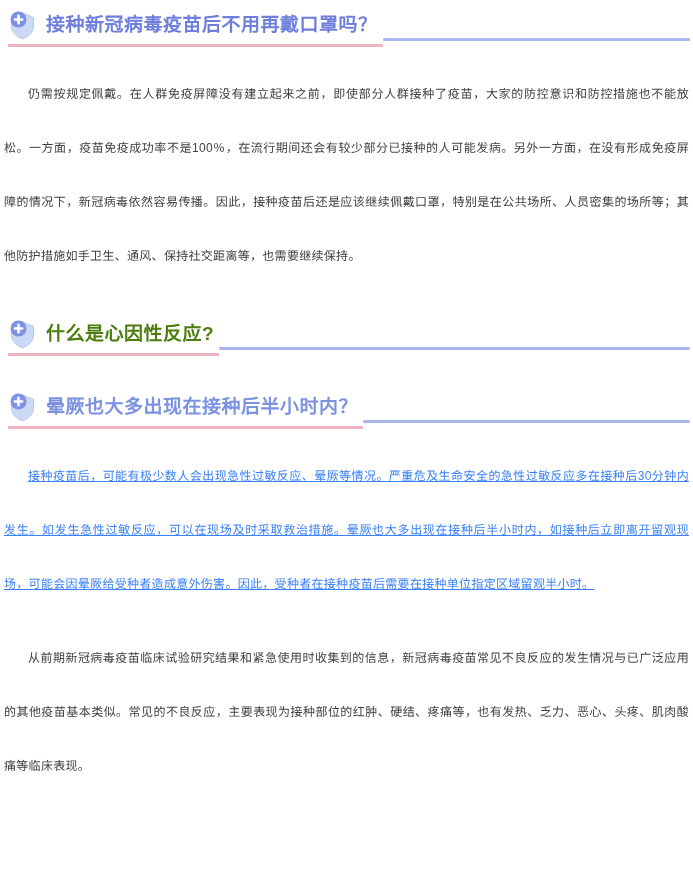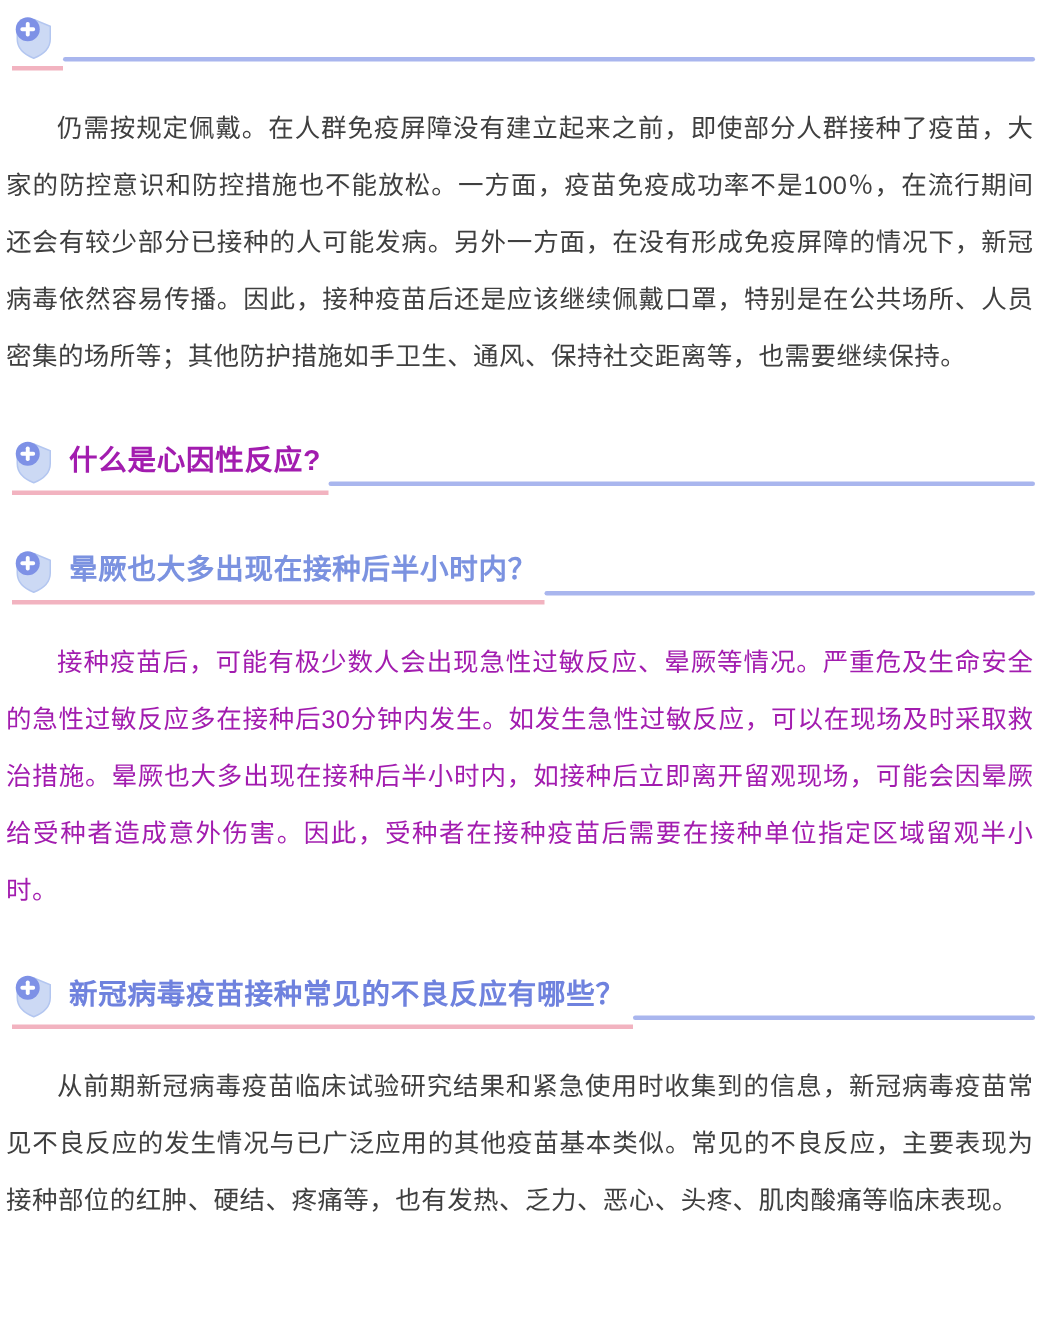--- a/index.html
+++ b/index.html
@@ -54,80 +54,69 @@
   
   .shield-icon {
     width: 29px;
     height: 30px;
     flex: 0 0 auto;
     display: block;
   }
   
   .section-body {
     margin: 20px 4px 0 4px;
-    font-size: 17px;
-    line-height: 38px;
+    font-size: 12px;
+    line-height: 54px;
     color: #3f3f3f;
     text-align: justify;
     text-indent: 2em;
     letter-spacing: 0.3px;
   }
 </style>
 </head>
 <body>
 
 <div class="page">
 
   <div class="section-header first">
     <div class="header-title-wrap" style="border-bottom-color: rgb(242, 179, 192);">
       <svg class="shield-icon" viewBox="0 0 29 30">
         <path d="M14.5 3 L25.5 7.5 V16 C25.5 22.5 20.5 26.5 14.5 28.8 C8.5 26.5 3.5 22.5 3.5 16 V7.5 Z" fill="#ccd9f4" stroke="#b3c6f0" stroke-width="1"></path>
         <circle cx="10.5" cy="9.5" r="8" fill="#7e91e6"></circle>
         <rect x="9.2" y="4.6" width="2.6" height="9.8" rx="1.2" fill="#ffffff"></rect>
         <rect x="5.6" y="8.2" width="9.8" height="2.6" rx="1.2" fill="#ffffff"></rect>
       </svg>
+      <span class="section-title" style="color: rgb(110, 126, 221);">接种新冠病毒疫苗后不用再戴口罩吗？</span>
     </div>
     <div class="header-rule" style="background: rgb(169, 182, 238);"></div>
   </div>
   <p class="section-body" style="color: rgb(63, 63, 63);">仍需按规定佩戴。在人群免疫屏障没有建立起来之前，即使部分人群接种了疫苗，大家的防控意识和防控措施也不能放松。一方面，疫苗免疫成功率不是100％，在流行期间还会有较少部分已接种的人可能发病。另外一方面，在没有形成免疫屏障的情况下，新冠病毒依然容易传播。因此，接种疫苗后还是应该继续佩戴口罩，特别是在公共场所、人员密集的场所等；其他防护措施如手卫生、通风、保持社交距离等，也需要继续保持。</p>
 
   <div class="section-header">
     <div class="header-title-wrap" style="border-bottom-color: rgb(242, 179, 192);">
       <svg class="shield-icon" viewBox="0 0 29 30">
         <path d="M14.5 3 L25.5 7.5 V16 C25.5 22.5 20.5 26.5 14.5 28.8 C8.5 26.5 3.5 22.5 3.5 16 V7.5 Z" fill="#ccd9f4" stroke="#b3c6f0" stroke-width="1"></path>
         <circle cx="10.5" cy="9.5" r="8" fill="#7e91e6"></circle>
         <rect x="9.2" y="4.6" width="2.6" height="9.8" rx="1.2" fill="#ffffff"></rect>
         <rect x="5.6" y="8.2" width="9.8" height="2.6" rx="1.2" fill="#ffffff"></rect>
       </svg>
-      <span class="section-title" style="color: #a21caf;">什么是心因性反应?</span>
+      <span class="section-title" style="color: #4d7c0f;">什么是心因性反应?</span>
     </div>
     <div class="header-rule" style="background: rgb(169, 182, 238);"></div>
   </div>
 
   <div class="section-header">
     <div class="header-title-wrap" style="border-bottom-color: rgb(242, 179, 192);">
       <svg class="shield-icon" viewBox="0 0 29 30">
         <path d="M14.5 3 L25.5 7.5 V16 C25.5 22.5 20.5 26.5 14.5 28.8 C8.5 26.5 3.5 22.5 3.5 16 V7.5 Z" fill="#ccd9f4" stroke="#b3c6f0" stroke-width="1"></path>
         <circle cx="10.5" cy="9.5" r="8" fill="#7e91e6"></circle>
         <rect x="9.2" y="4.6" width="2.6" height="9.8" rx="1.2" fill="#ffffff"></rect>
         <rect x="5.6" y="8.2" width="9.8" height="2.6" rx="1.2" fill="#ffffff"></rect>
       </svg>
       <span class="section-title" style="color: rgb(123, 146, 224);">晕厥也大多出现在接种后半小时内？</span>
     </div>
     <div class="header-rule" style="background: rgb(169, 182, 238);"></div>
   </div>
-  <p class="section-body" style="color: #a21caf;">接种疫苗后，可能有极少数人会出现急性过敏反应、晕厥等情况。严重危及生命安全的急性过敏反应多在接种后30分钟内发生。如发生急性过敏反应，可以在现场及时采取救治措施。晕厥也大多出现在接种后半小时内，如接种后立即离开留观现场，可能会因晕厥给受种者造成意外伤害。因此，受种者在接种疫苗后需要在接种单位指定区域留观半小时。</p>
+  <p class="section-body" style="color: #3b82f6; text-decoration: underline;">接种疫苗后，可能有极少数人会出现急性过敏反应、晕厥等情况。严重危及生命安全的急性过敏反应多在接种后30分钟内发生。如发生急性过敏反应，可以在现场及时采取救治措施。晕厥也大多出现在接种后半小时内，如接种后立即离开留观现场，可能会因晕厥给受种者造成意外伤害。因此，受种者在接种疫苗后需要在接种单位指定区域留观半小时。</p>
 
-  <div class="section-header">
-    <div class="header-title-wrap" style="border-bottom-color: rgb(242, 179, 192);">
-      <svg class="shield-icon" viewBox="0 0 29 30">
-        <path d="M14.5 3 L25.5 7.5 V16 C25.5 22.5 20.5 26.5 14.5 28.8 C8.5 26.5 3.5 22.5 3.5 16 V7.5 Z" fill="#ccd9f4" stroke="#b3c6f0" stroke-width="1"></path>
-        <circle cx="10.5" cy="9.5" r="8" fill="#7e91e6"></circle>
-        <rect x="9.2" y="4.6" width="2.6" height="9.8" rx="1.2" fill="#ffffff"></rect>
-        <rect x="5.6" y="8.2" width="9.8" height="2.6" rx="1.2" fill="#ffffff"></rect>
-      </svg>
-      <span class="section-title" style="color: rgb(111, 130, 222);">新冠病毒疫苗接种常见的不良反应有哪些？</span>
-    </div>
-    <div class="header-rule" style="background: rgb(169, 182, 238);"></div>
-  </div>
   <p class="section-body" style="color: rgb(63, 63, 63);">从前期新冠病毒疫苗临床试验研究结果和紧急使用时收集到的信息，新冠病毒疫苗常见不良反应的发生情况与已广泛应用的其他疫苗基本类似。常见的不良反应，主要表现为接种部位的红肿、硬结、疼痛等，也有发热、乏力、恶心、头疼、肌肉酸痛等临床表现。</p>
 
 </div>
 
 </body></html>

